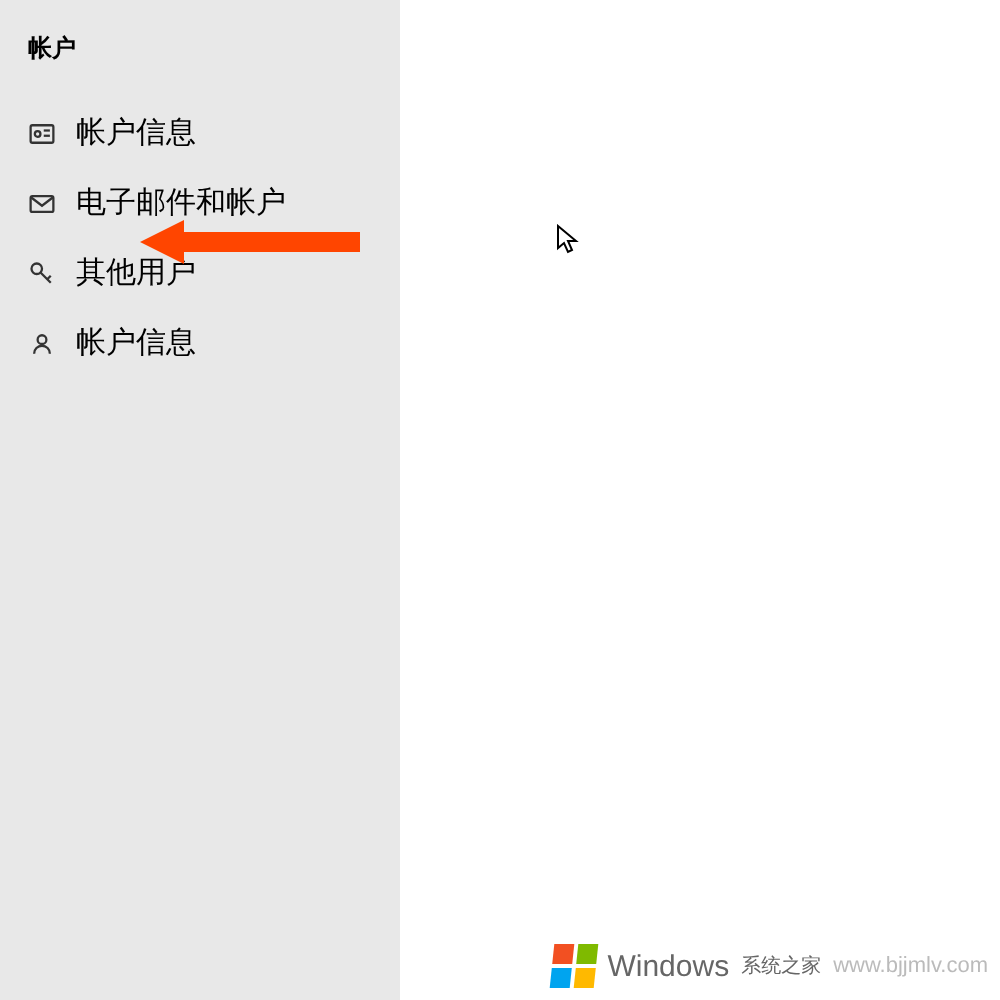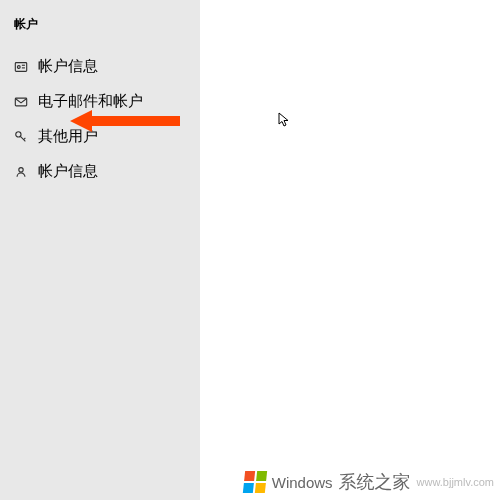--- a/index.html
+++ b/index.html
@@ -79,21 +79,21 @@
       grid-template-columns: 1fr 1fr;
       grid-template-rows: 1fr 1fr;
       gap: 2px;
       transform: skewX(-6deg);
     }
     .watermark .win-logo span:nth-child(1){background:#f25022;}
     .watermark .win-logo span:nth-child(2){background:#7fba00;}
     .watermark .win-logo span:nth-child(3){background:#00a4ef;}
     .watermark .win-logo span:nth-child(4){background:#ffb900;}
     .watermark .brand { color:#666; font-size: 15px; }
-    .watermark .subtitle { color:#666; font-size: 18px; }
+    .watermark .subtitle { color:#666; font-size: 10px; }
     .watermark .url { color:#bbb; font-size: 11px; margin-left: 0; }
   </style>
 </head>
 <body>
 
 <div class="sidebar">
   <div class="sidebar-title">帐户</div>
 
   <div class="sidebar-item">
     <span class="icon">

